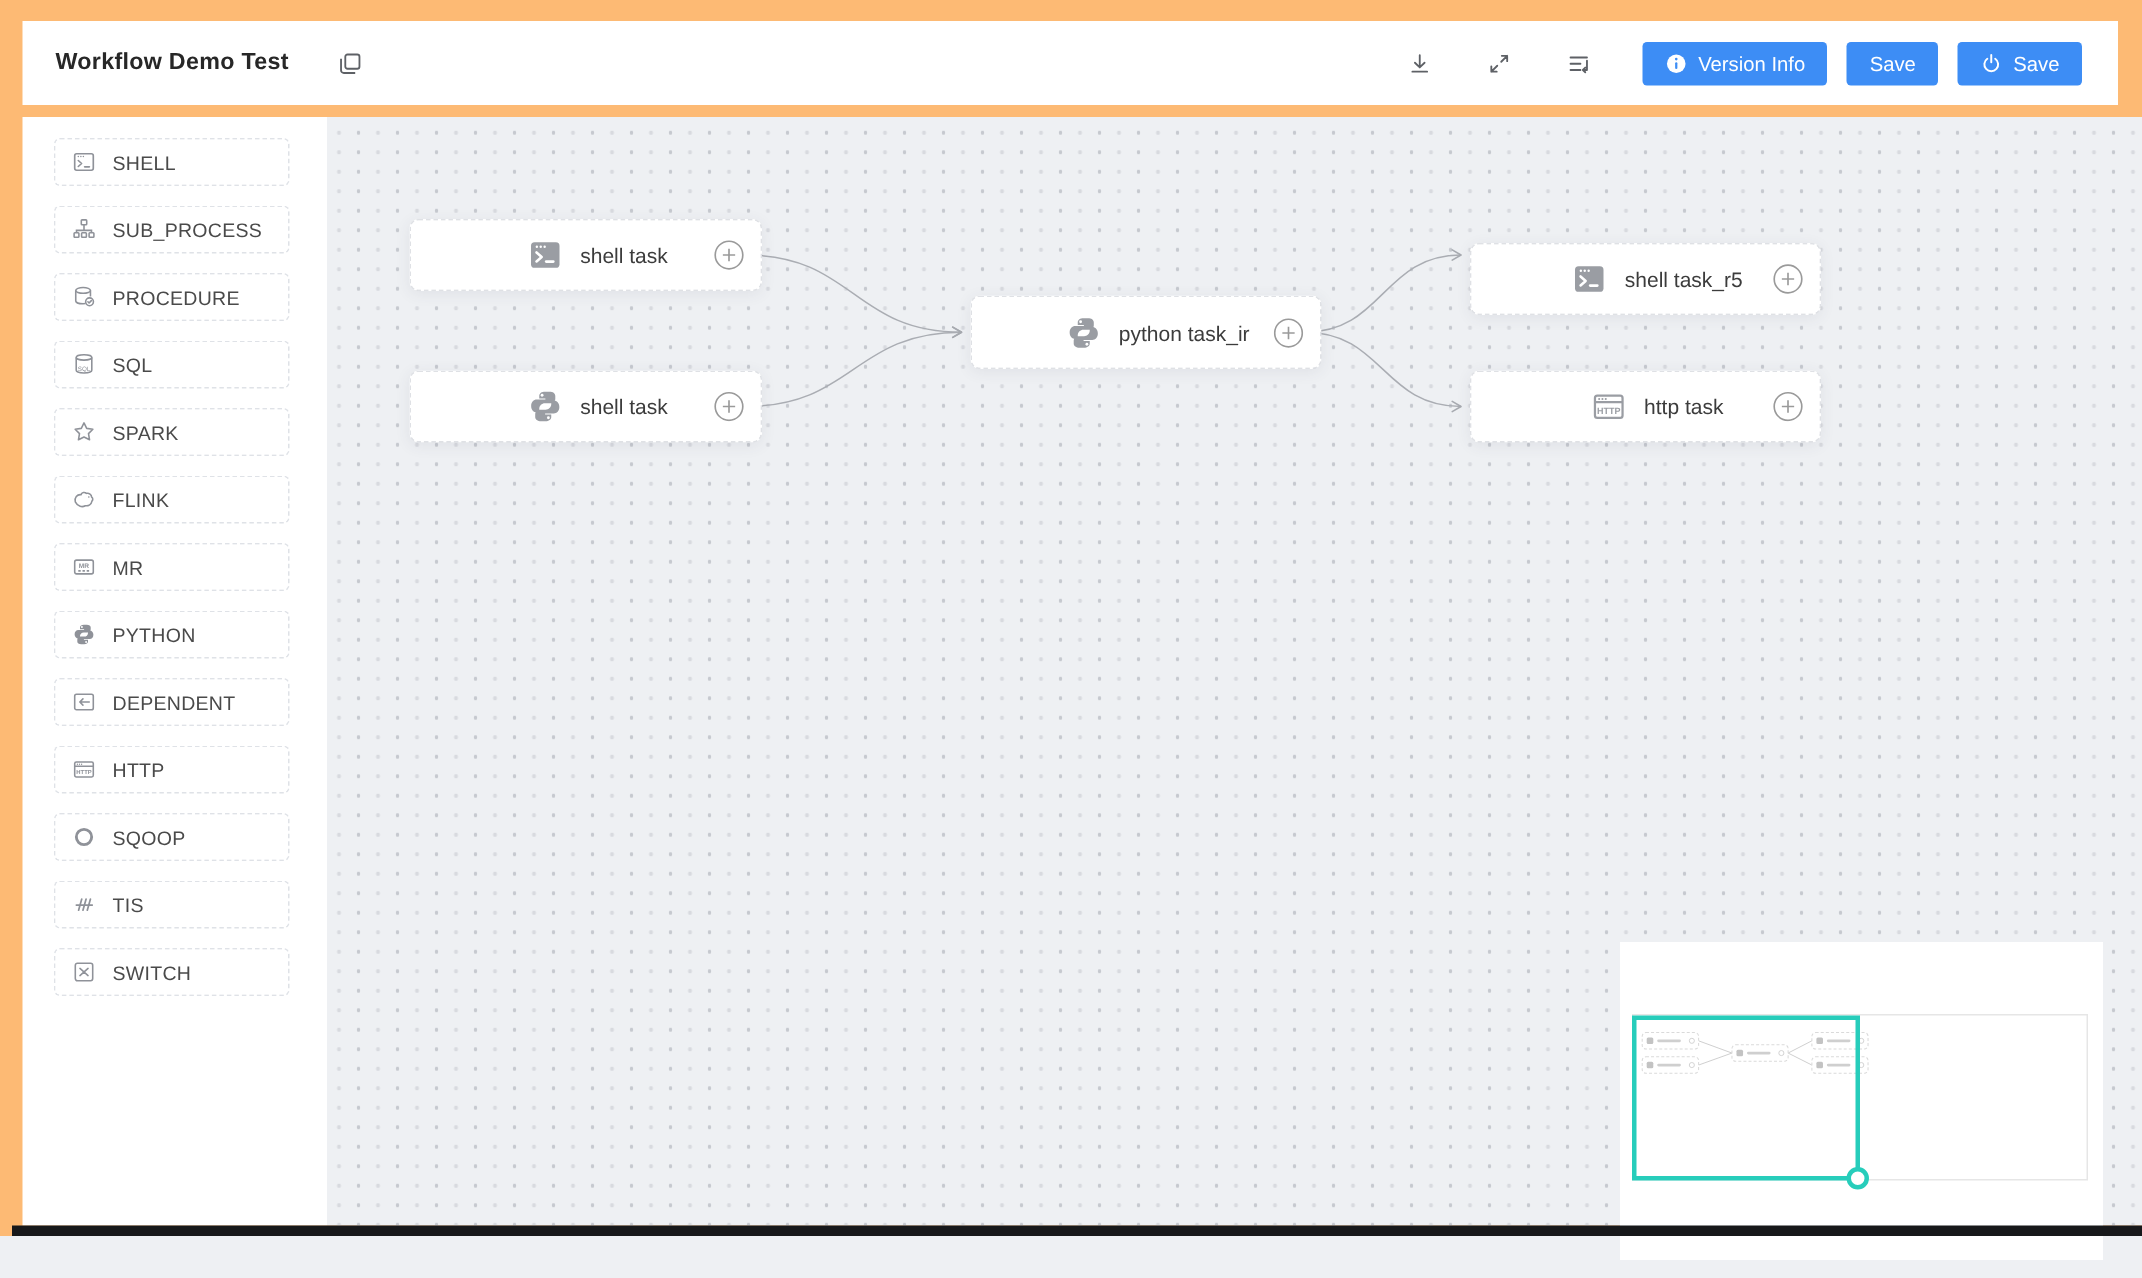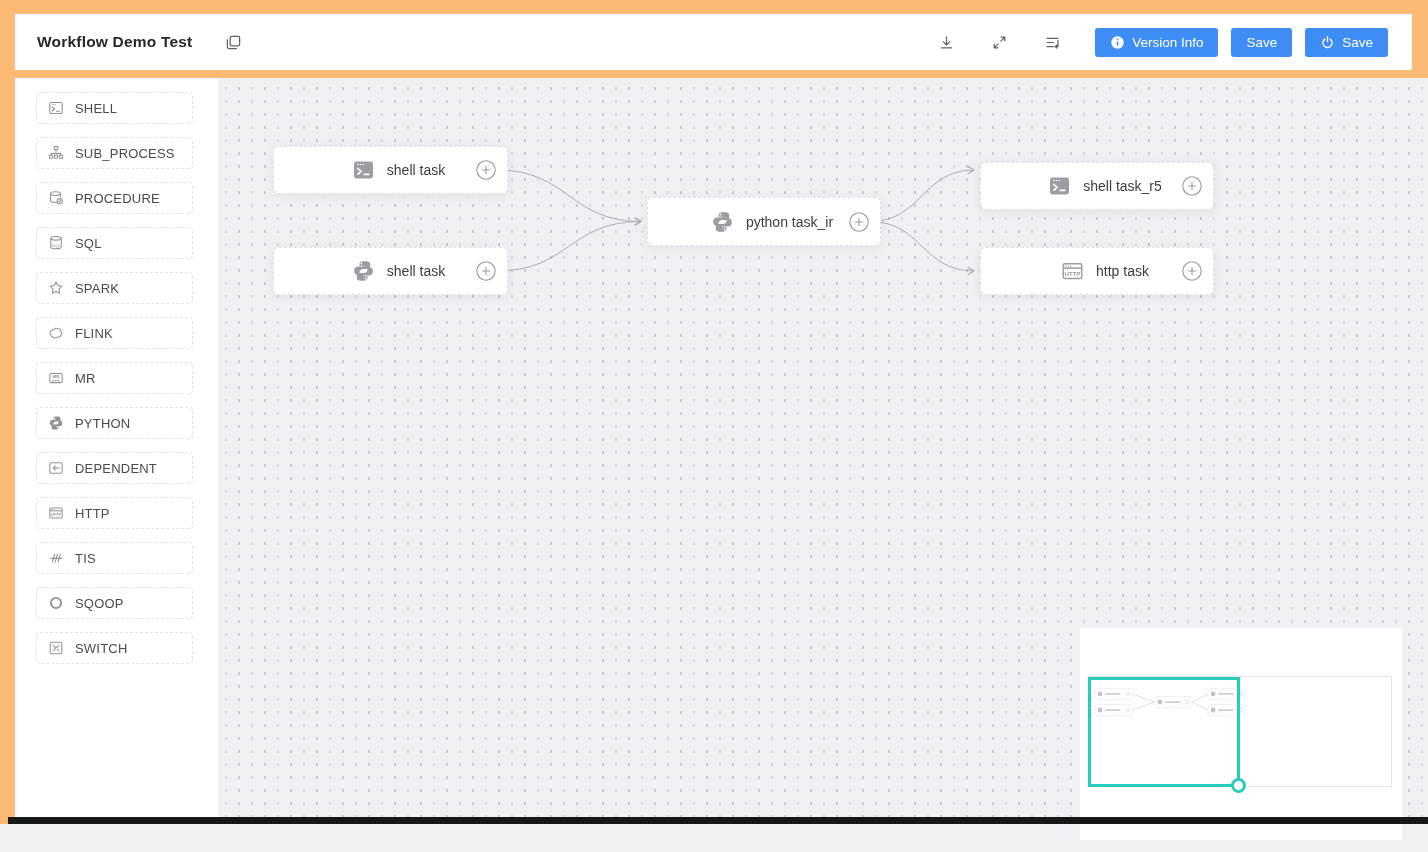--- a/index.html
+++ b/index.html
@@ -216,33 +216,33 @@
               <circle cx="5" cy="4.5" r="0.45" fill="currentColor" stroke="none"></circle>
               <circle cx="6.4" cy="4.5" r="0.45" fill="currentColor" stroke="none"></circle>
               <path d="M1.8 5.8h12.4"></path>
               <text x="8" y="11" font-size="3.9" font-weight="bold" text-anchor="middle" fill="currentColor" stroke="none">HTTP</text>
             </svg>
           </span>
           <span class="tb-label">HTTP</span>
         </div>
         <div class="tb-item">
           <span class="tb-icon">
+            <svg viewBox="0 0 16 16" fill="none" stroke="currentColor" stroke-width="1.9">
+              <circle cx="8" cy="8" r="5.1"></circle>
+            </svg>
+          </span>
+          <span class="tb-label">SQOOP</span>
+        </div>
+        <div class="tb-item">
+          <span class="tb-icon">
             <svg viewBox="0 0 16 16" fill="none" stroke="currentColor" stroke-width="1.15" stroke-linecap="round">
               <path d="M4.4 11.8l2.1-7.4 M7.3 11.8l2.1-7.4 M10.2 11.8l2.1-7.4 M2.9 8.4h10.6"></path>
             </svg>
           </span>
           <span class="tb-label">TIS</span>
-        </div>
-        <div class="tb-item">
-          <span class="tb-icon">
-            <svg viewBox="0 0 16 16" fill="none" stroke="currentColor" stroke-width="1.9">
-              <circle cx="8" cy="8" r="5.1"></circle>
-            </svg>
-          </span>
-          <span class="tb-label">SQOOP</span>
         </div>
         <div class="tb-item">
           <span class="tb-icon">
             <svg viewBox="0 0 16 16" fill="none" stroke="currentColor" stroke-width="1.05" stroke-linecap="round">
               <rect x="2.2" y="2.2" width="11.6" height="11.6" rx="1.4"></rect>
               <path d="M5.3 5.6l5.4 4.8 M10.7 5.6l-5.4 4.8"></path>
             </svg>
           </span>
           <span class="tb-label">SWITCH</span>
         </div>

